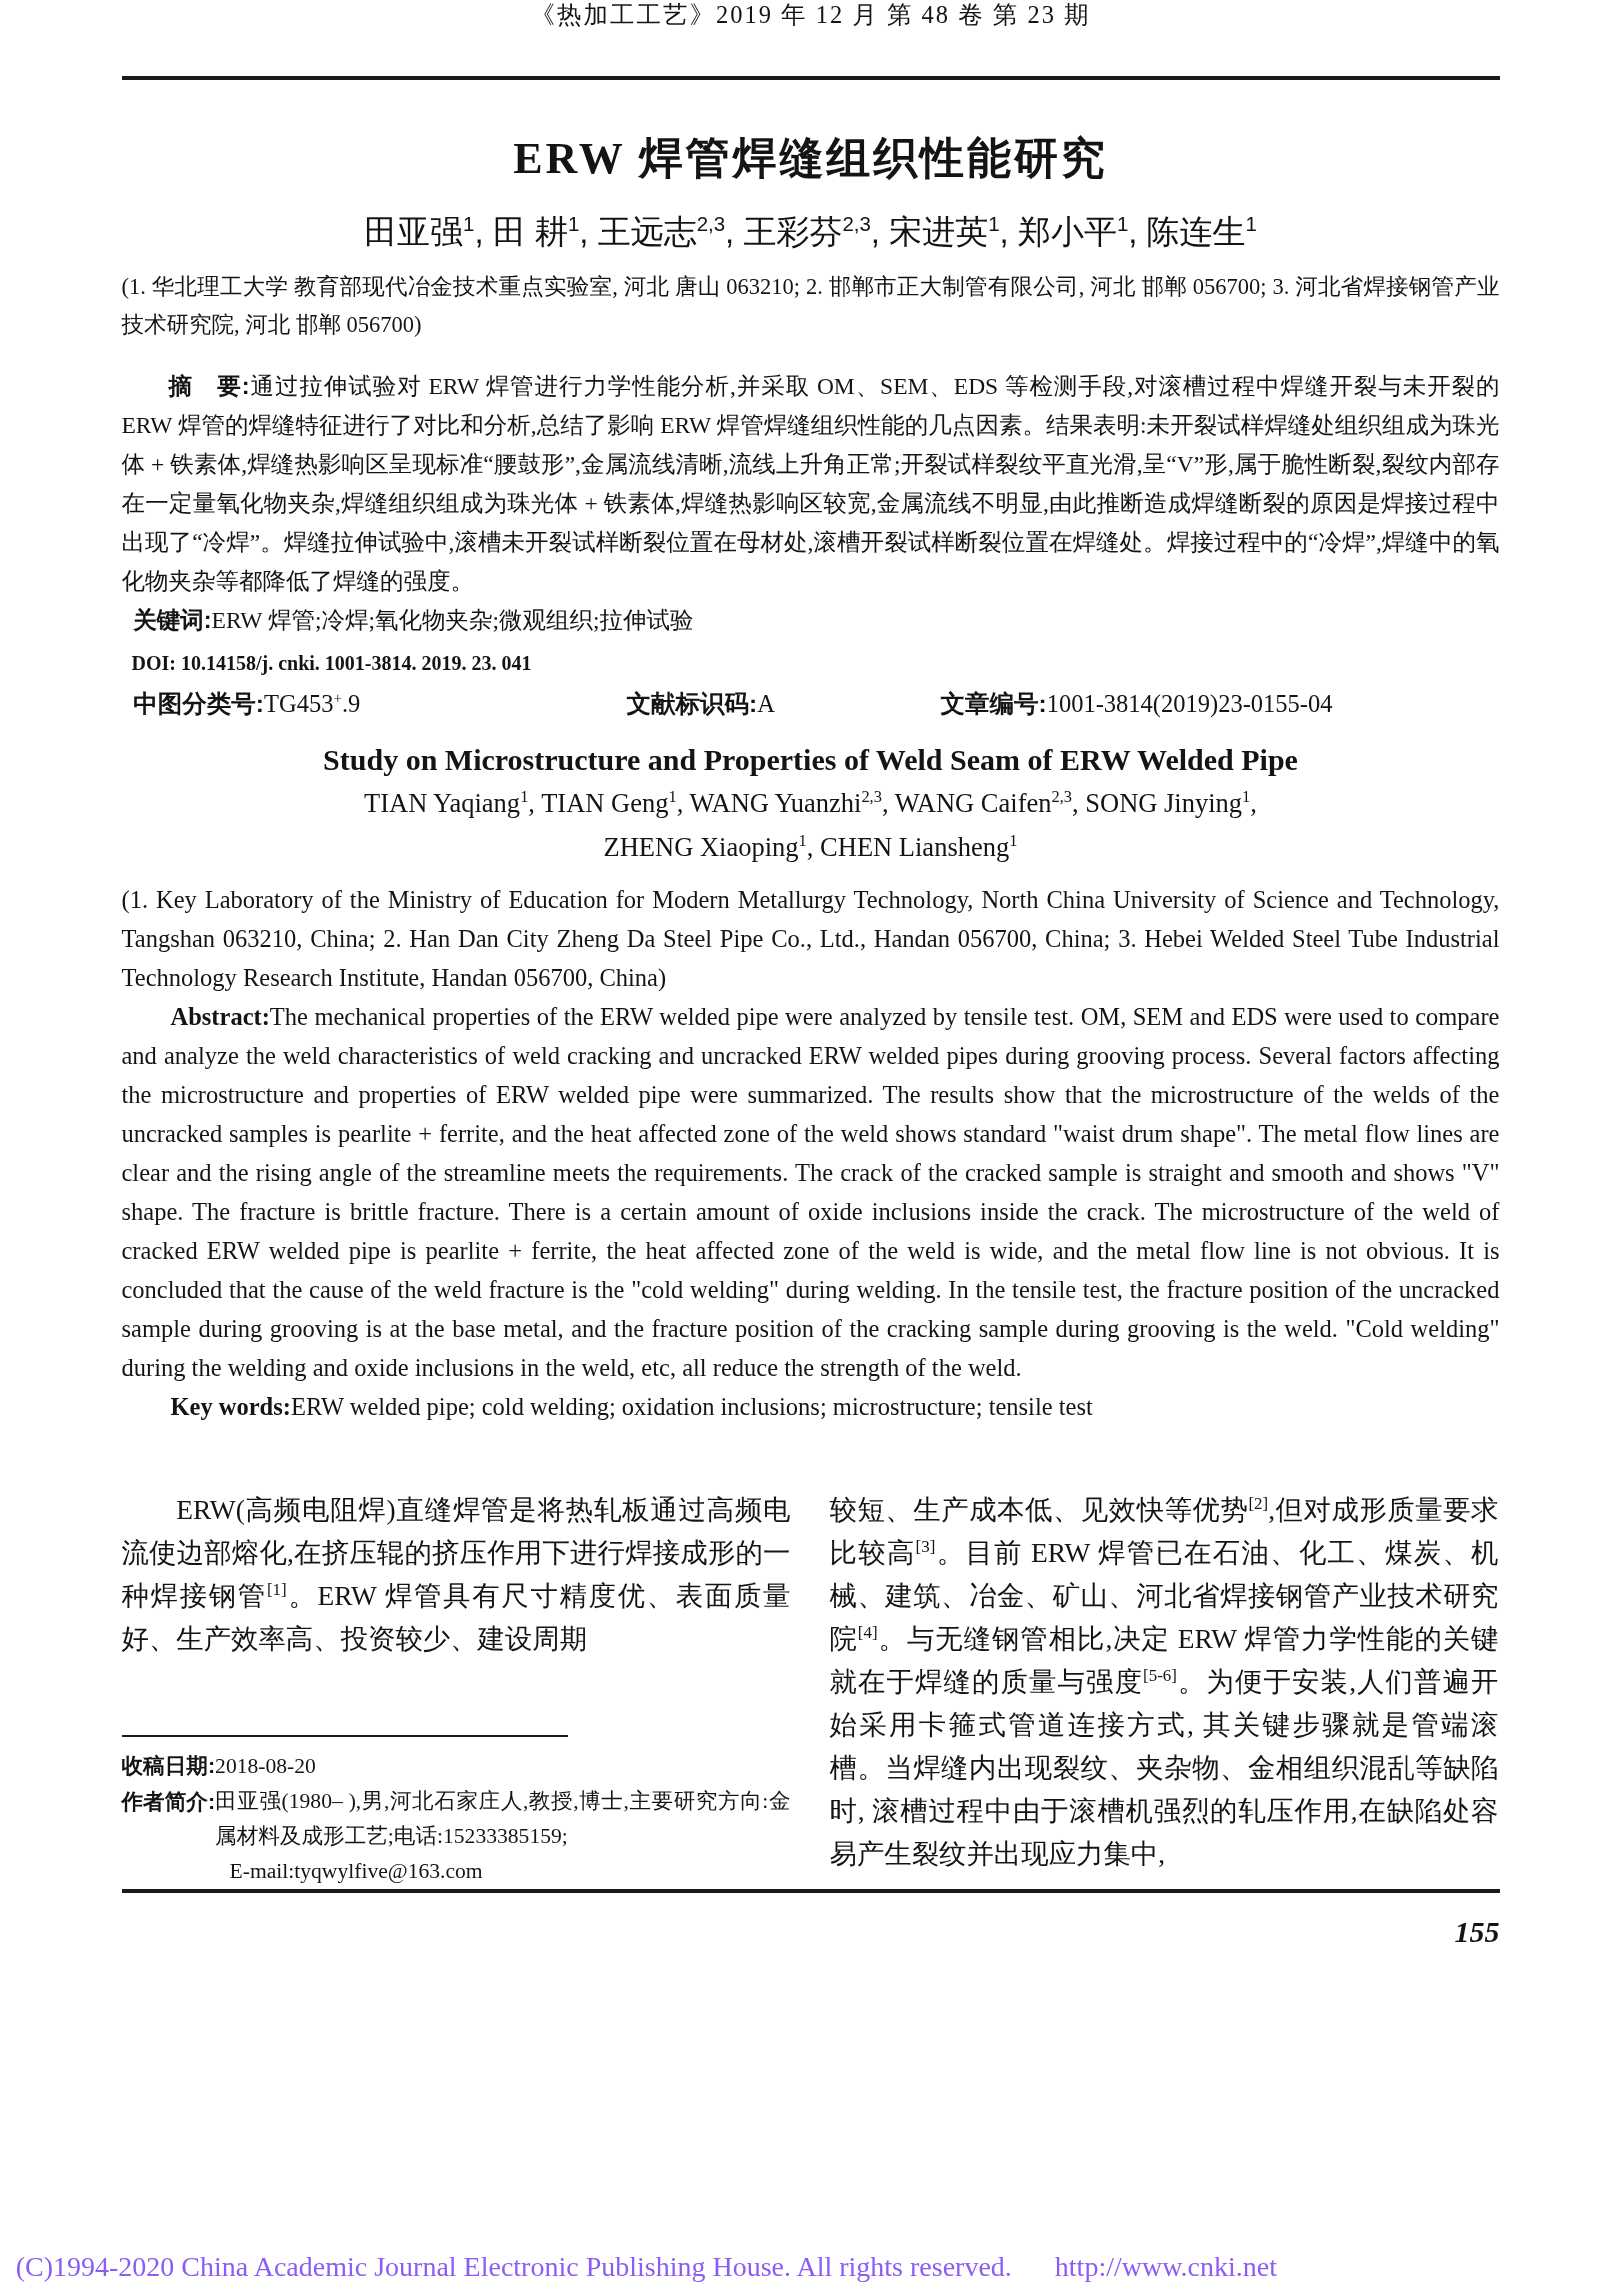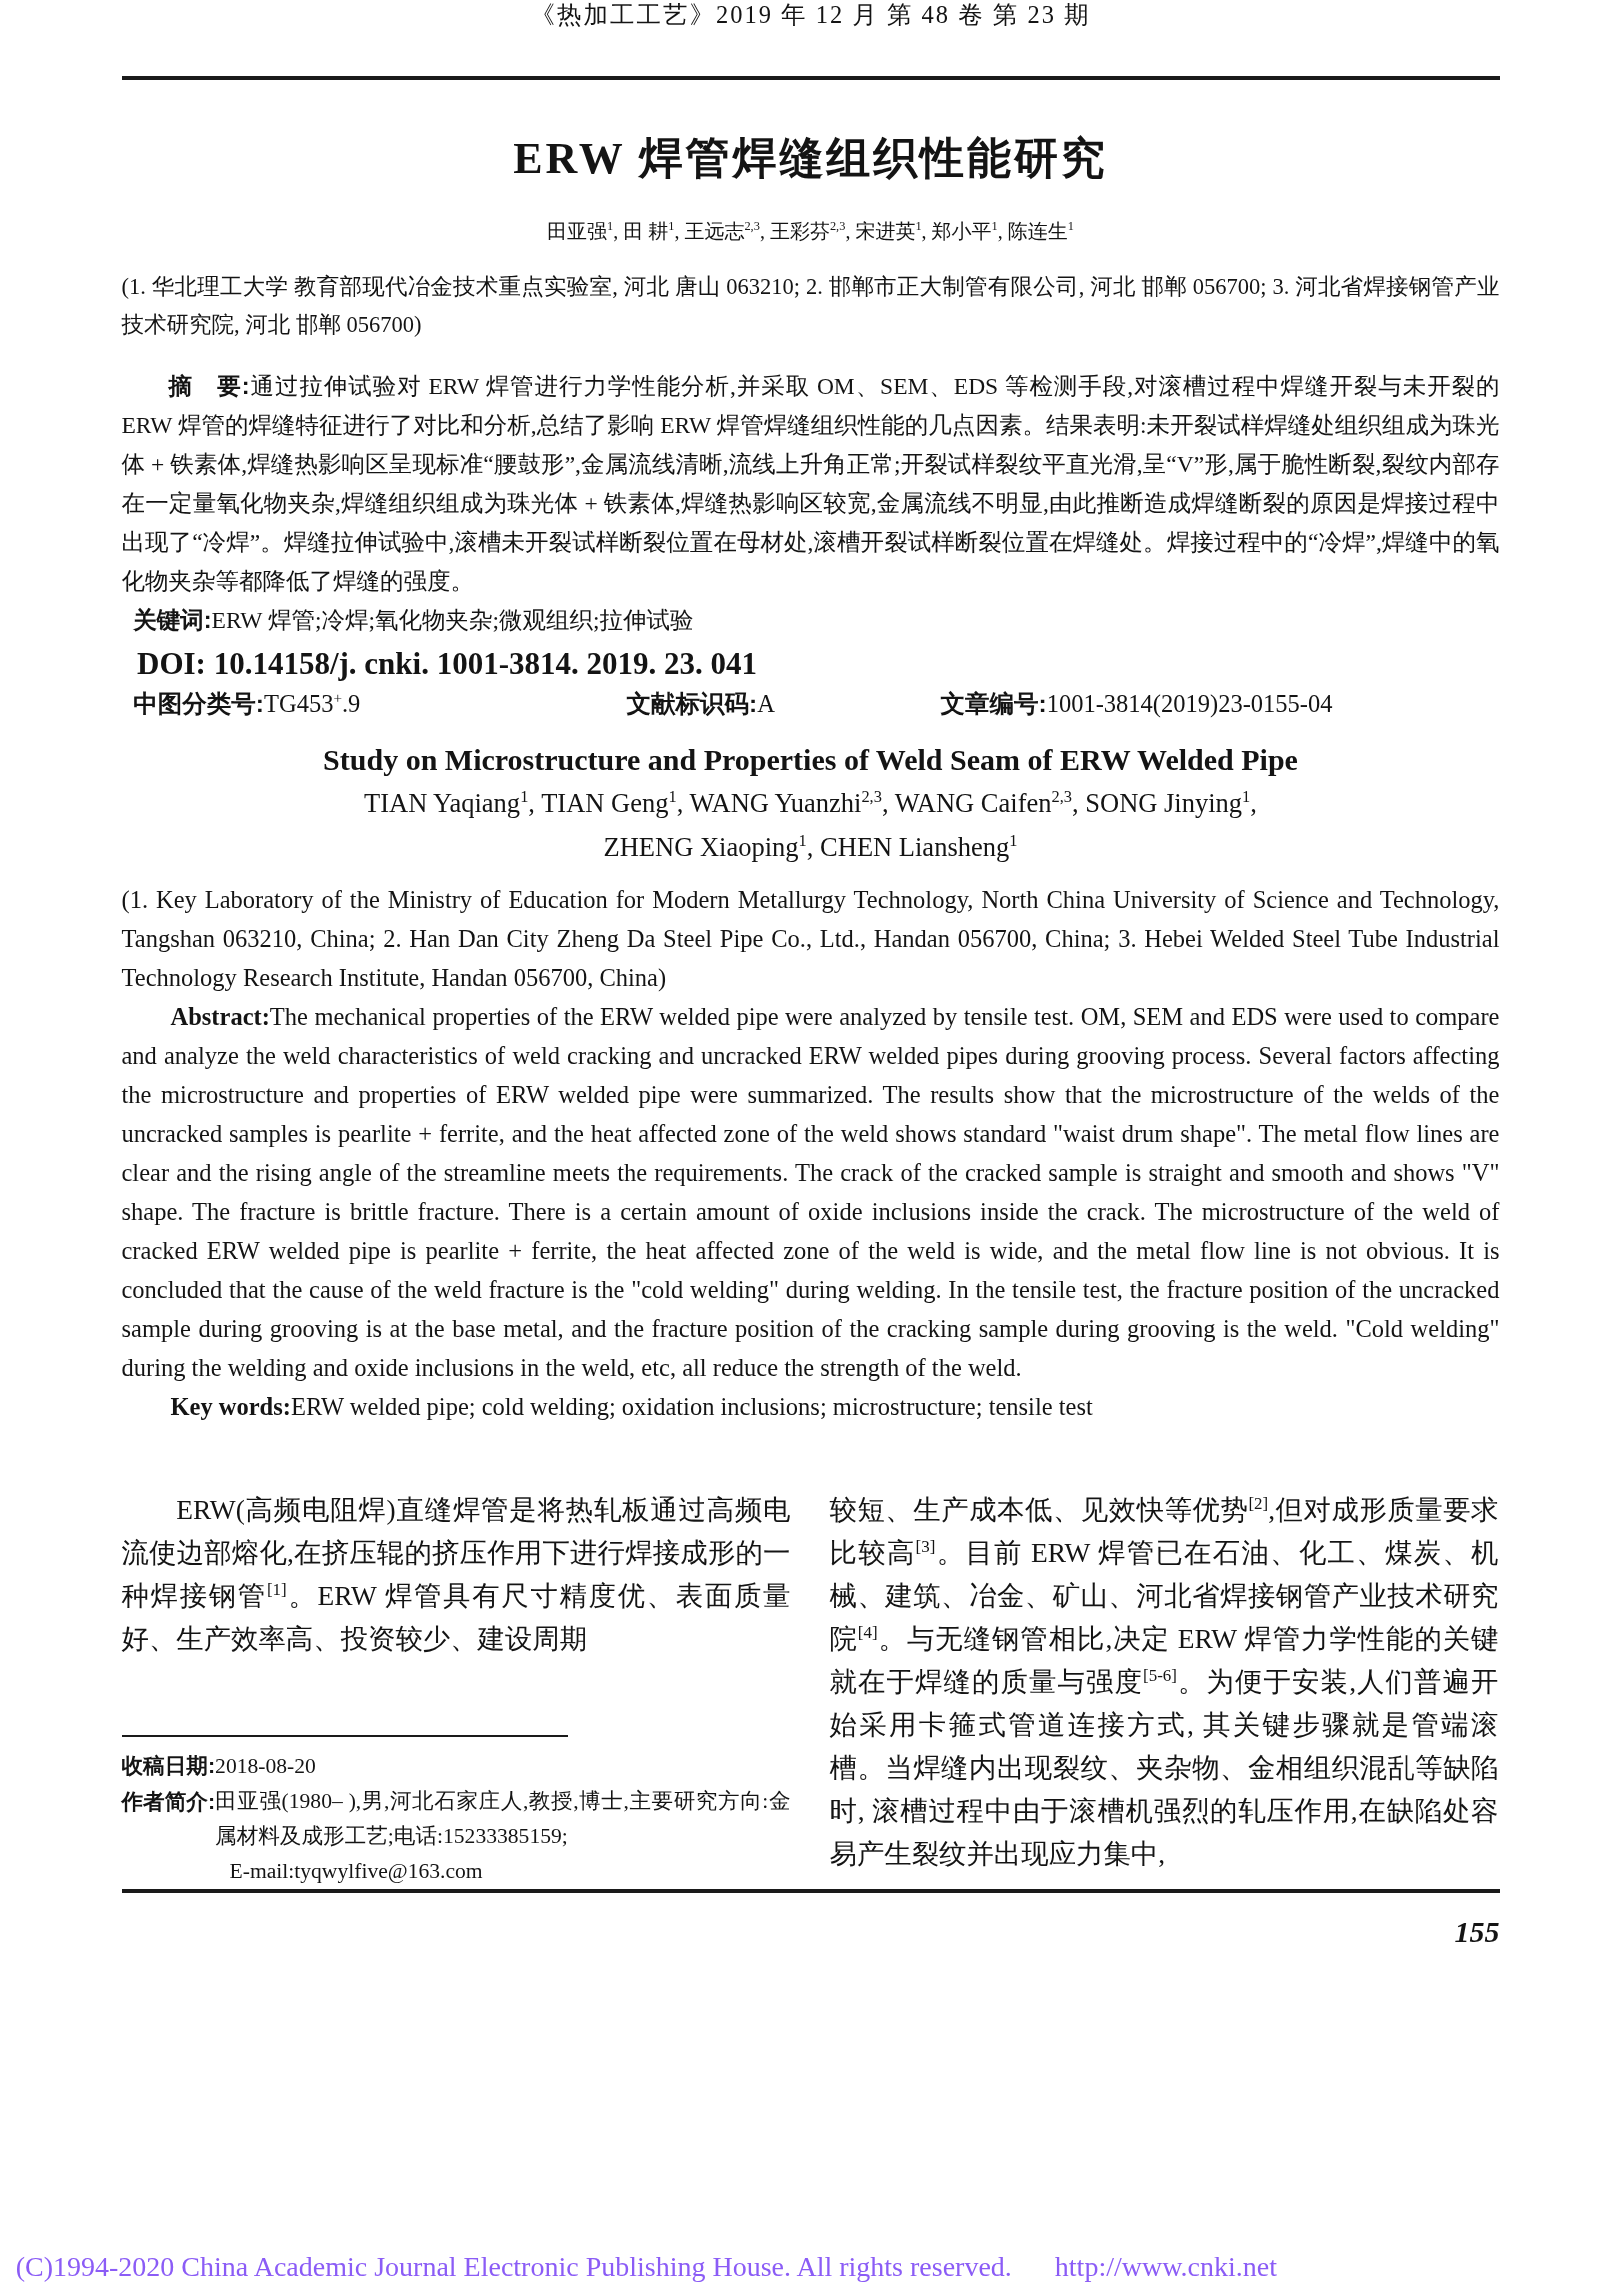--- a/index.html
+++ b/index.html
@@ -26,39 +26,39 @@
     margin-top:51px;
     text-align:center;
     font-family:Liberation Serif, serif;
     font-weight:bold;
     font-size:44px; line-height:55px;
     letter-spacing:2.9px;
   }
   .authors-cn {
     margin-top:29px;
     text-align:center;
-    font-family:Liberation Serif, serif;
-    font-size:20px; line-height:33px;
+    font-family:Liberation Sans, sans-serif;
+    font-size:33px; line-height:33px;
   }
   .affil-cn {
     margin-top:19.6px;
     font-size:22.5px; line-height:38px;
     text-align:justify;
   }
   .abstract-cn {
     margin-top:23.5px;
     font-size:23.5px; line-height:39px;
     text-align:justify;
     text-indent:2em;
   }
   .label-hei { font-family:"Liberation Sans", sans-serif; font-weight:bold; }
   .keywords-cn { font-size:23.5px; line-height:39px; text-indent:0.5em; }
   .doi-line {
     margin-top:3.9px;
-    font-size:31px; line-height:39px;
+    font-size:20px; line-height:39px;
     font-weight:bold;
     text-indent:0.5em;
   }
   .clc-row {
     display:flex;
     font-size:24.5px; line-height:41px;
     text-indent:0;
   }
   .clc-row .seg1 { width:505px; padding-left:11.8px; }
   .clc-row .seg2 { width:314px; }

